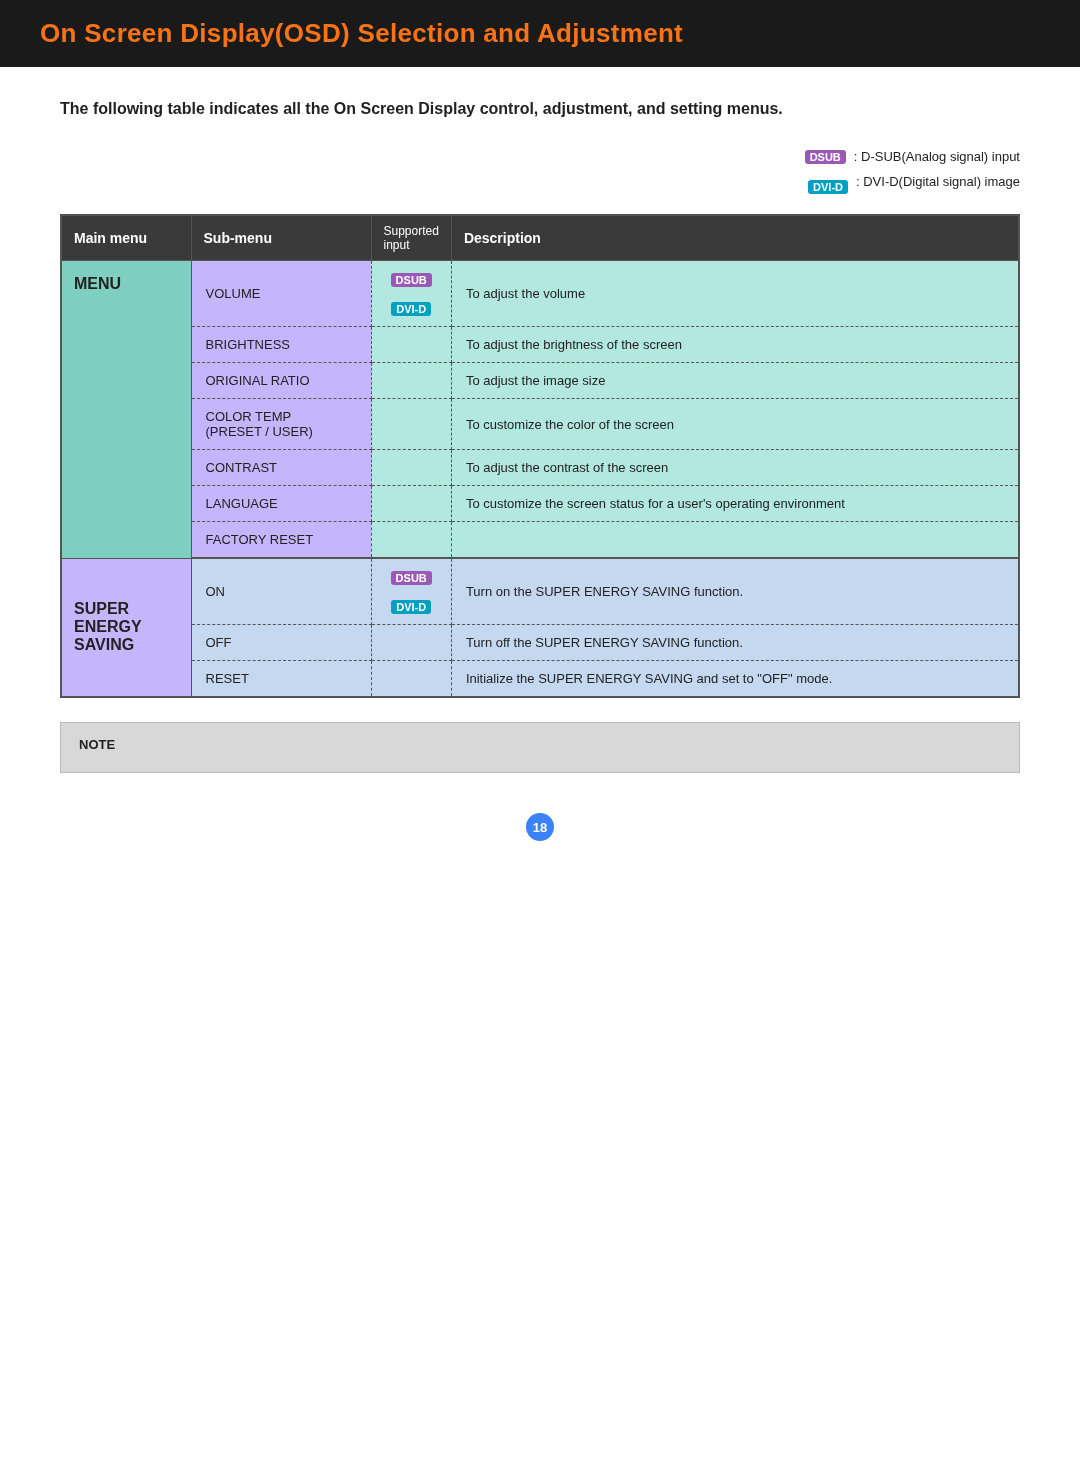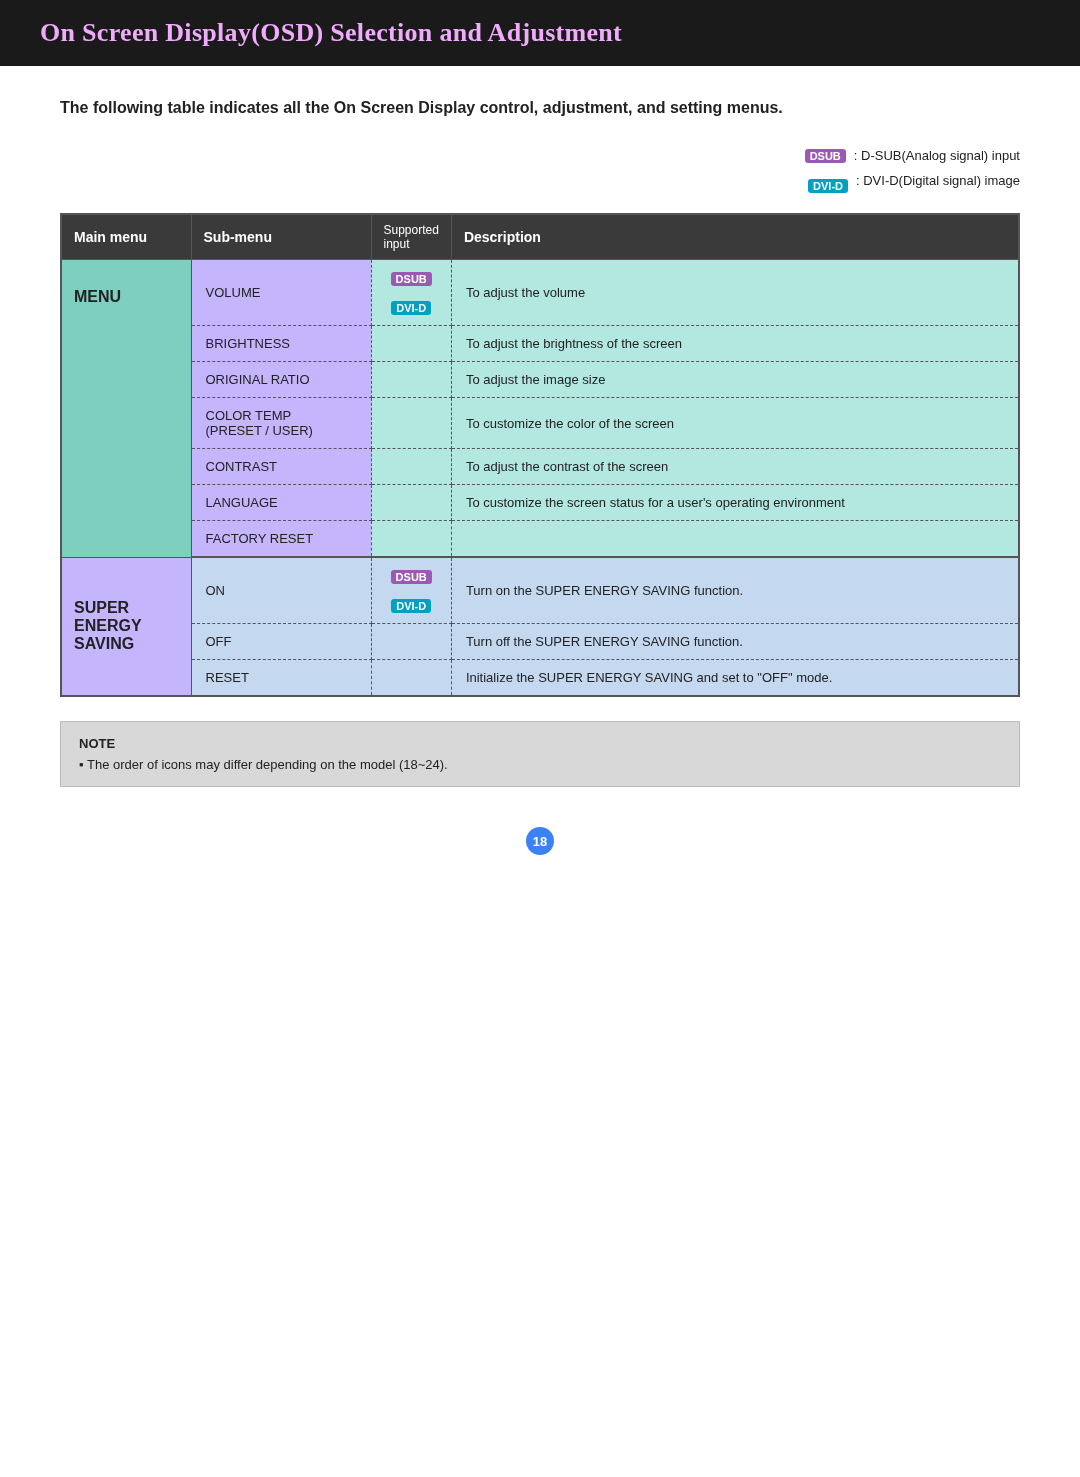--- a/index.html
+++ b/index.html
@@ -8,26 +8,25 @@
       font-family: Arial, sans-serif;
       font-size: 14px;
       color: #222;
       width: 1080px;
       min-height: 1477px;
       padding: 0;
     }
 
     .page-header {
       background: #1a1a1a;
-      color: #f0abfc;
+      color: #f97316;
       padding: 18px 40px;
       font-size: 26px;
       font-weight: bold;
       letter-spacing: 0.3px;
-      font-family: Liberation Serif, serif;
     }
 
     .page-content {
       padding: 30px 60px 40px 60px;
     }
 
     .intro-text {
       font-size: 16px;
       font-weight: bold;
       margin-bottom: 28px;
@@ -88,21 +87,21 @@
       font-weight: normal;
       font-size: 12px;
     }
 
     
     .main-menu-cell {
       background: #7ecfc0;
       font-weight: bold;
       font-size: 16px;
       vertical-align: top;
-      padding: 28px 12px;
+      padding: 14px 12px;
       border: 1px solid #555;
       width: 130px;
     }
 
     .main-menu-cell.super {
       background: #c4b5fd;
       vertical-align: middle;
     }
 
     
@@ -299,20 +298,19 @@
       <tr class="super-section last-row">
         <td class="sub-cell" style="background:#c4d8f0; border-bottom:none;"><span>RESET</span></td>
         <td class="input-cell" style="background:#c4d8f0; border-bottom:none;"></td>
         <td class="desc-cell" style="background:#c4d8f0; border-bottom:none;">Initialize the SUPER ENERGY SAVING and set to "OFF" mode.</td>
       </tr>
     </tbody>
   </table>
 
   <div class="note-box">
     <div class="note-title">NOTE</div>
-    <div class="note-text">▪ The order of icons may differ depending on the model (18~24).</div>
   </div>
 
   <div class="page-number">
     <span class="page-num-circle">18</span>
   </div>
 
 </div>
 
 </body></html>

